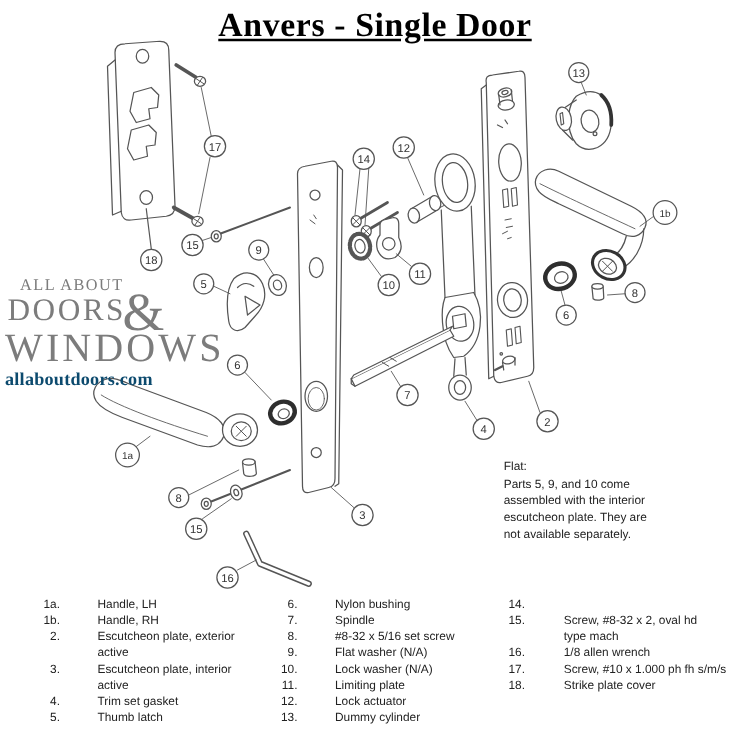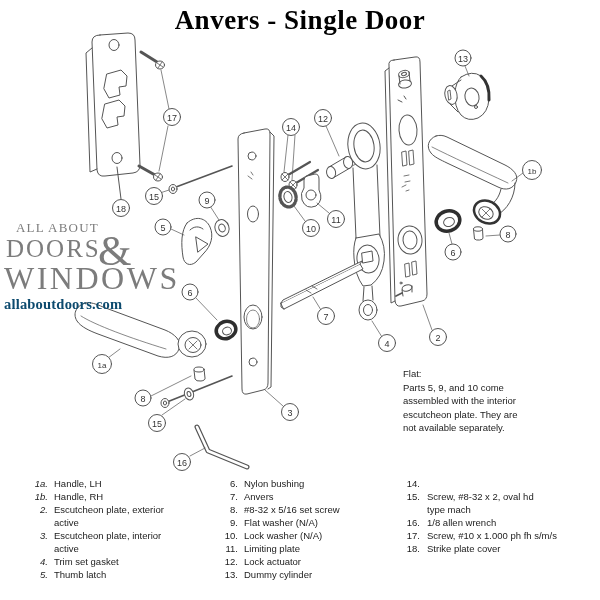--- a/index.html
+++ b/index.html
@@ -1,20 +1,20 @@
 <!DOCTYPE html>
 <html><head>
 <meta charset="utf-8">
 <style>
   html,body{margin:0;padding:0;background:#fff;}
   #page{position:relative;width:600px;height:600px;background:#fff;overflow:hidden;
         font-family:"Liberation Sans",sans-serif;color:#222;}
   #title{position:absolute;top:5px;left:0;width:600px;text-align:center;
          font-family:"Liberation Serif",serif;font-weight:bold;font-size:27px;
-         letter-spacing:.5px;color:#000;}
+         letter-spacing:.5px;color:#000;text-decoration:underline;}
   svg{position:absolute;top:0;left:0;}
   svg text{font-family:"Liberation Sans",sans-serif;font-size:9px;fill:#333;
            stroke:none;text-anchor:middle;}
   svg text.small{font-size:8px;}
   
   #logo{position:absolute;left:4px;top:221px;width:160px;color:#7c7c7c;
         font-family:"Liberation Serif",serif;line-height:1;}
   #logo .l1{font-size:13px;letter-spacing:1.2px;margin-left:12px;margin-bottom:2px;}
   #logo .l2{font-size:25px;letter-spacing:2px;margin-left:2px;}
   #logo .l3{font-size:32px;letter-spacing:2.5px;margin-top:1px;}
@@ -23,24 +23,24 @@
   
   #note{position:absolute;left:403px;top:367px;width:128px;font-size:9.5px;line-height:13.5px;}
   
   #plist{position:absolute;top:477px;left:0;width:600px;font-size:9.5px;line-height:13px;}
   .pcol{position:absolute;top:0;}
   #pcol1{left:24px;width:182px;}
   #pcol2{left:212px;width:176px;}
   #pcol3{left:392px;width:204px;}
   .row{display:flex;}
   .num{flex:0 0 auto;text-align:right;margin-right:6px;}
-  #pcol1 .num{width:24px;font-style:italic;}
+  #pcol1 .num{width:24px;}
   #pcol2 .num{width:26px;}
   #pcol3 .num{width:28px;margin-right:7px;}
-  .lbl{white-space:pre-line;}
+  .lbl{white-space:pre-line;margin-left:24px;}
 </style>
 </head>
 <body>
 
 <div id="page">
 
   <svg width="600" height="600" viewBox="0 0 600 600">
     <g stroke="#555" fill="none" stroke-width="1" stroke-linejoin="round" stroke-linecap="round">
 
       <g>
@@ -371,21 +371,21 @@
           <span class="lbl">Thumb latch</span>
         </div>
     </div>
     <div id="pcol2" class="pcol">
       <div class="row">
           <span class="num">6.</span>
           <span class="lbl">Nylon bushing</span>
         </div>
       <div class="row">
           <span class="num">7.</span>
-          <span class="lbl">Anvers</span>
+          <span class="lbl">Spindle</span>
         </div>
       <div class="row">
           <span class="num">8.</span>
           <span class="lbl">#8-32 x 5/16 set screw</span>
         </div>
       <div class="row">
           <span class="num">9.</span>
           <span class="lbl">Flat washer (N/A)</span>
         </div>
       <div class="row">

